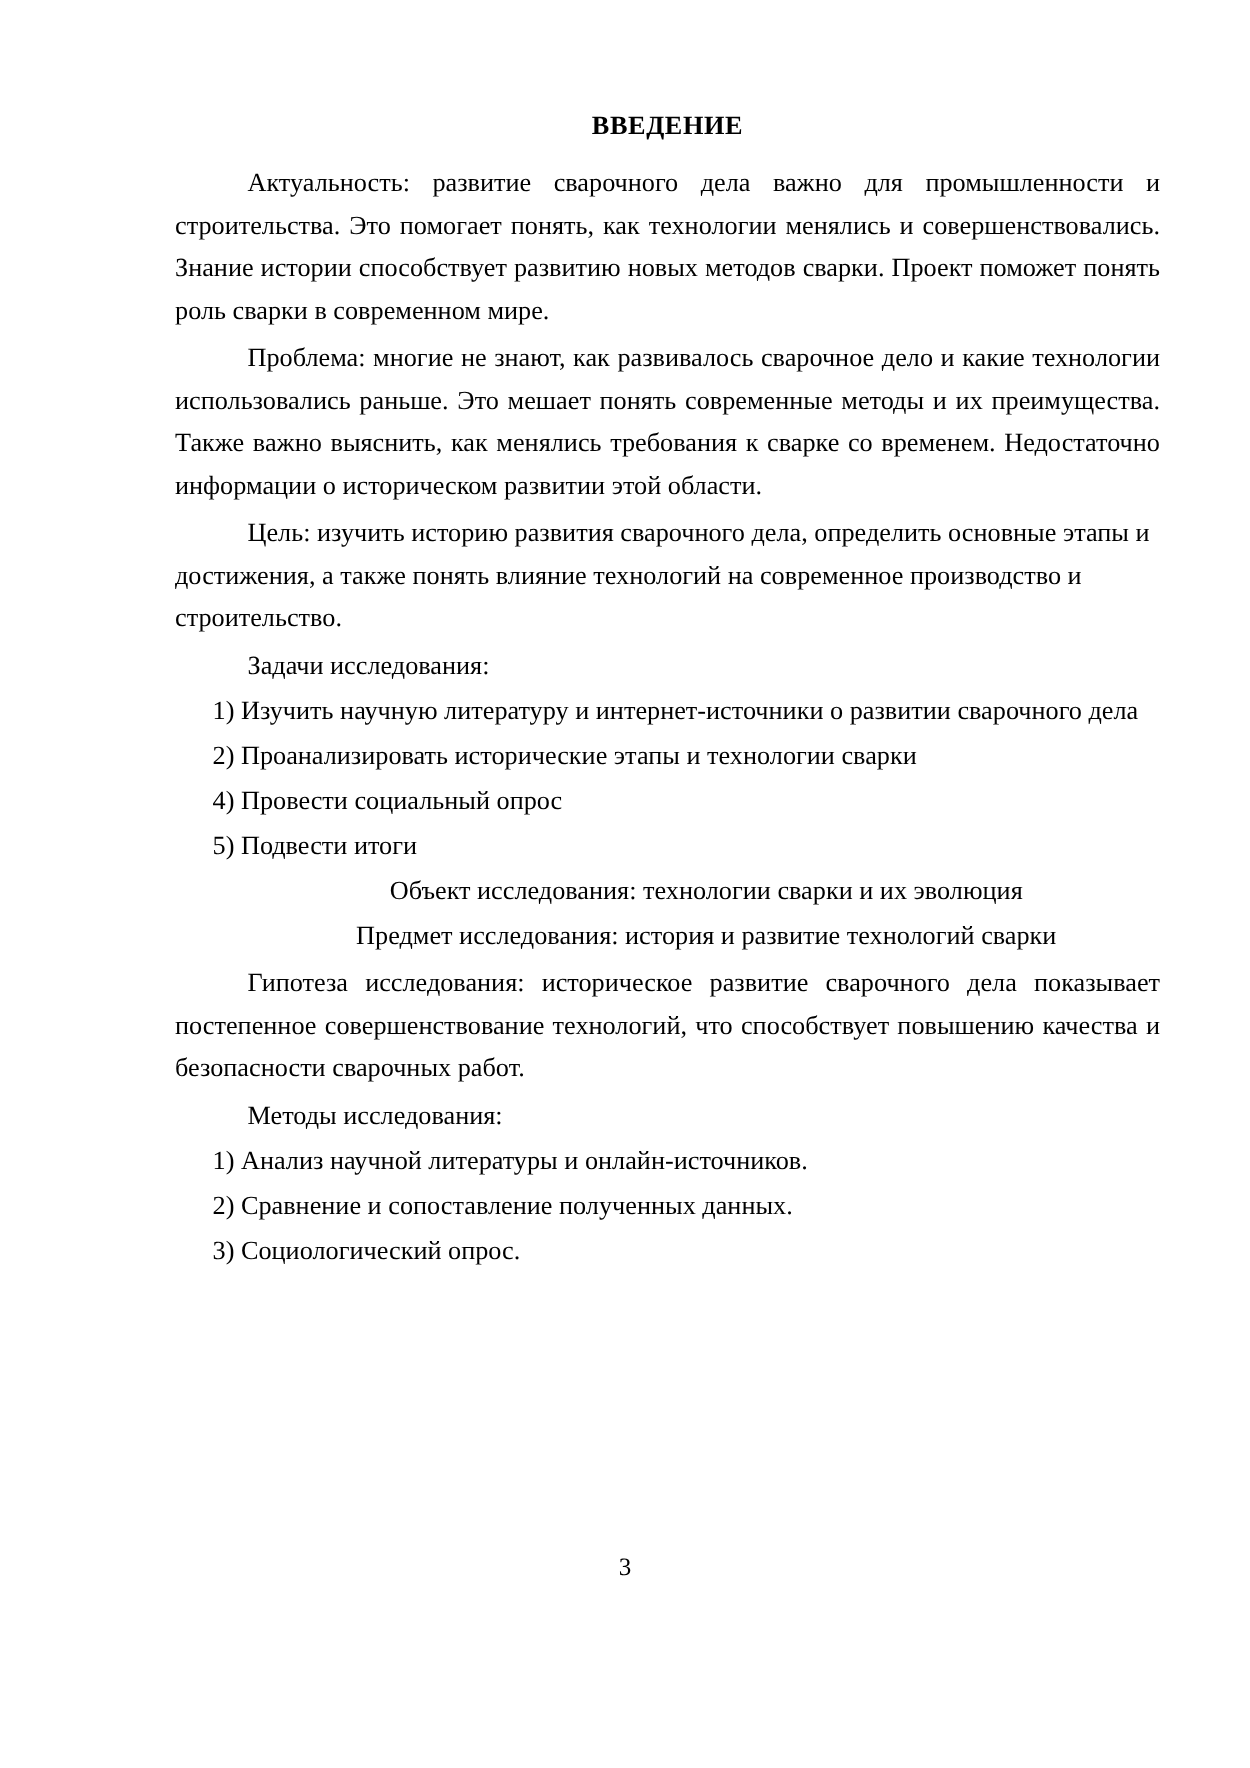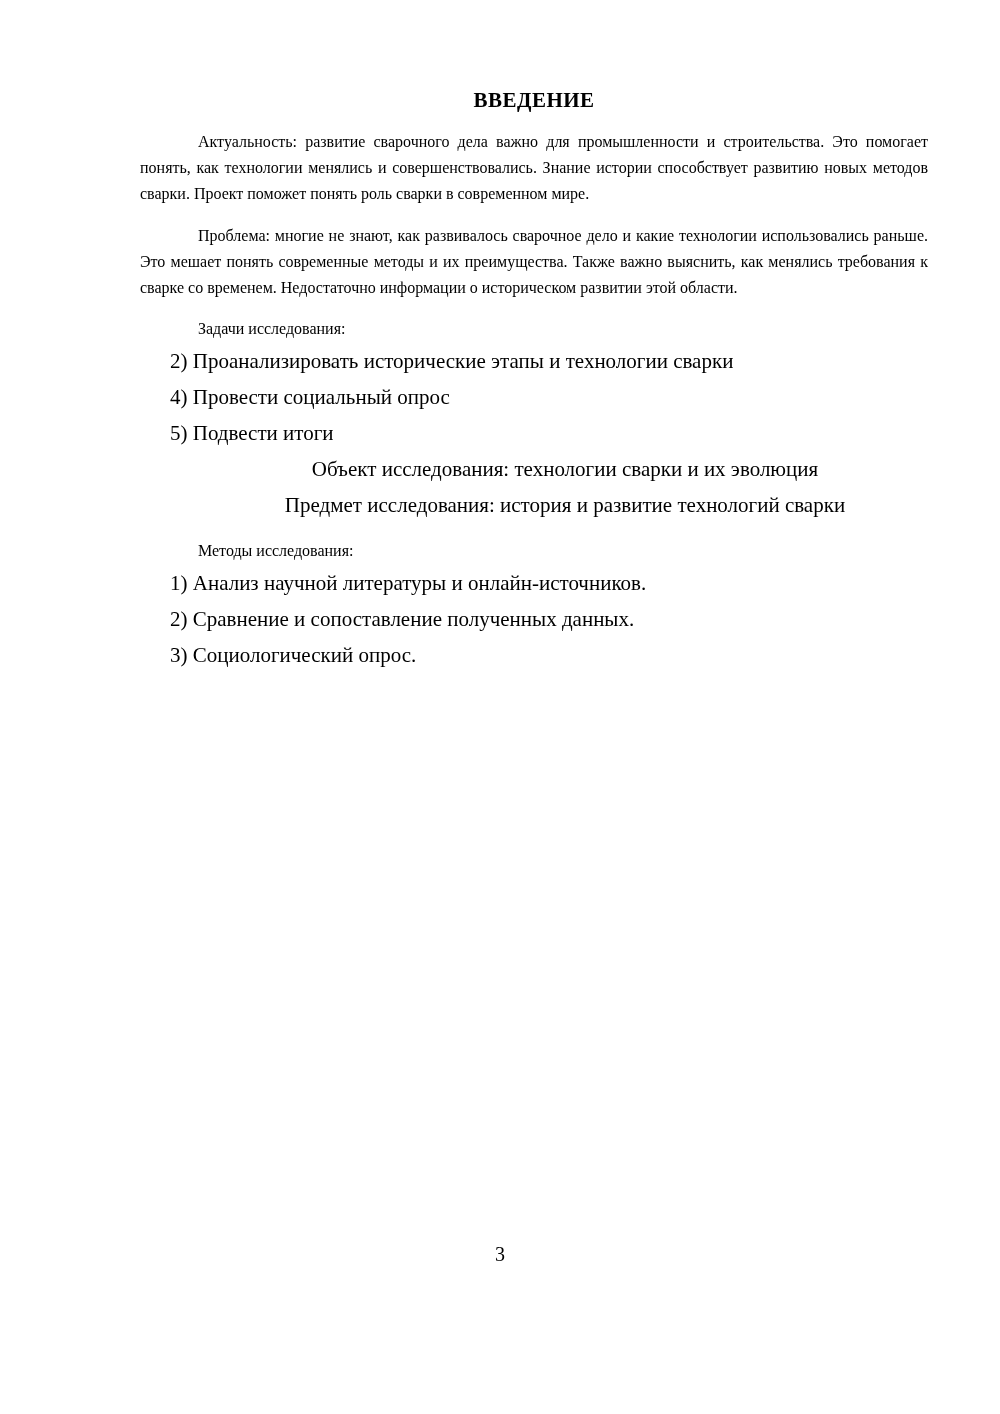--- a/index.html
+++ b/index.html
@@ -19,22 +19,22 @@
     color: #000000;
   }
   .doc-title {
     text-align: center;
     font-weight: bold;
     font-size: 21px;
     letter-spacing: 0.5px;
     margin: 0 0 16px 0;
   }
   p.para {
-    margin: 16px 0 2px 0;
-    font-size: 16px;
+    margin: 4px 0 2px 0;
+    font-size: 21px;
     line-height: 1.62;
     text-align: justify;
     text-indent: 58px;
     hyphens: none;
   }
   p.para.last-left {
     text-align: left;
   }
   p.list-item {
     margin: 0 0 2px 0;
@@ -67,30 +67,33 @@
 <body>
 
 <div class="page">
 
   <h1 class="doc-title">ВВЕДЕНИЕ</h1>
 
   <p class="para">Актуальность: развитие сварочного дела важно для промышленности и строительства. Это помогает понять, как технологии менялись и совершенствовались. Знание истории способствует развитию новых методов сварки. Проект поможет понять роль сварки в современном мире.</p>
 
   <p class="para">Проблема: многие не знают, как развивалось сварочное дело и какие технологии использовались раньше. Это мешает понять современные методы и их преимущества. Также важно выяснить, как менялись требования к сварке со временем. Недостаточно информации о историческом развитии этой области.</p>
 
+  <p class="para last-left">Цель: изучить историю развития сварочного дела, определить основные этапы и достижения, а также понять влияние технологий на современное производство и строительство.</p>
 
   <p class="para last-left">Задачи исследования:</p>
 
+  <p class="list-item">1)  Изучить научную литературу и интернет-источники о развитии сварочного дела</p>
   <p class="list-item flat">2) Проанализировать исторические этапы и технологии сварки</p>
   <p class="list-item flat">4) Провести социальный опрос</p>
   <p class="list-item flat">5) Подвести итоги</p>
 
   <p class="sub-item">Объект исследования: технологии сварки и их эволюция</p>
   <p class="sub-item">Предмет исследования: история и развитие технологий сварки</p>
 
+  <p class="para">Гипотеза исследования: историческое развитие сварочного дела показывает постепенное совершенствование технологий, что способствует повышению качества и безопасности сварочных работ.</p>
 
   <p class="para last-left">Методы исследования:</p>
 
   <p class="list-item flat">1) Анализ научной литературы и онлайн-источников.</p>
   <p class="list-item flat">2) Сравнение и сопоставление полученных данных.</p>
   <p class="list-item flat">3) Социологический опрос.</p>
 
   <div class="page-number">3</div>
 </div>
 

